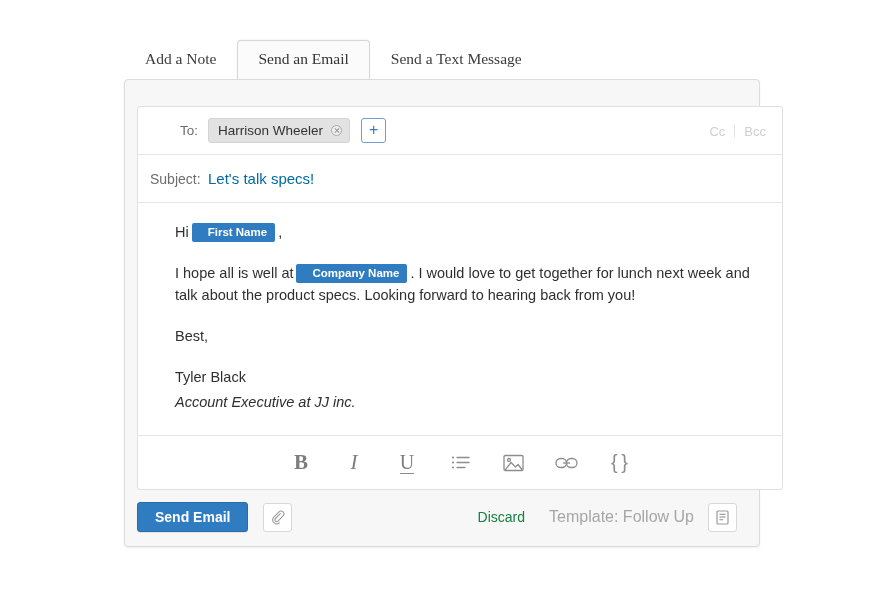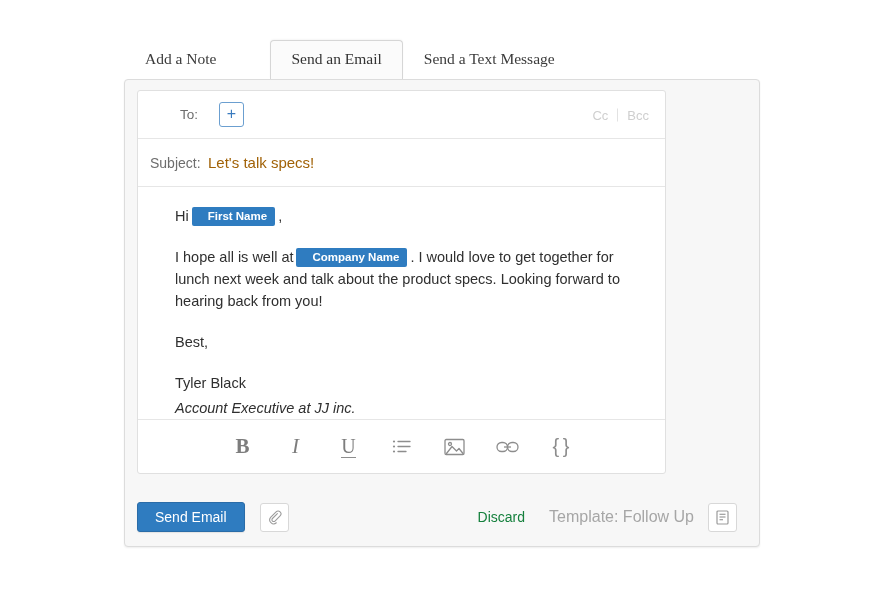--- a/index.html
+++ b/index.html
@@ -33,39 +33,38 @@
     position: relative;
     background: transparent;
     font-family: Liberation Serif, serif;
   }
   .tab.active {
     background: #fbfbfb;
     border-color: #d6d6d6;
     color: #333;
     z-index: 3;
     box-shadow: 0 -1px 2px rgba(0,0,0,0.04);
-    margin-left: 33px;
   }
 
   
   .panel {
     position: absolute;
     left: 124px; top: 79px;
     width: 636px; height: 468px;
     background: #f7f7f7;
     border: 1px solid #dcdcdc;
     border-radius: 4px;
     box-shadow: 0 1px 2px rgba(0,0,0,0.07);
   }
 
   
   .compose-card {
     position: absolute;
-    left: 12px; top: 10px;
-    width: 529px; height: 384px;
+    left: 12px; top: 26px;
+    width: 646px; height: 384px;
     background: #ffffff;
     border: 1px solid #e0e0e0;
     border-radius: 3px;
   }
 
   .row-to {
     display: flex;
     align-items: center;
     height: 48px;
     padding: 0 14px 0 12px;
@@ -150,21 +149,21 @@
   .lbl-subject {
     font-size: 14px;
     color: #6d6d6d;
     width: 58px;
     text-align: right;
     padding-right: 10px;
     flex: none;
   }
   .subject-val {
     font-size: 15px;
-    color: #a16207;
+    color: #0369a1;
     cursor: text;
   }
 
   
   .body-area {
     padding: 18px 26px 10px 37px;
     height: 245px;
     overflow: hidden;
     cursor: text;
   }
@@ -222,21 +221,21 @@
     height: 58px;
     display: flex;
     align-items: center;
     padding: 0 22px 0 12px;
   }
   .btn-send {
     background: #2f7cc0;
     border: 1px solid #2a6ca8;
     color: #fff;
     font-size: 14px;
-    font-weight: normal;
+    font-weight: bold;
     border-radius: 3px;
     height: 30px;
     padding: 0 17px;
     line-height: 28px;
     cursor: pointer;
     box-shadow: 0 1px 1px rgba(0,0,0,0.08);
   }
   .btn-icon {
     width: 29px; height: 29px;
     margin-left: 15px;
@@ -288,20 +287,24 @@
     <div class="tab active">Send an Email</div>
     <div class="tab">Send a Text Message</div>
   </div>
 
   <div class="panel">
 
     <div class="compose-card">
 
       <div class="row-to">
         <div class="lbl-to">To:</div>
+        <div class="chip">
+          <span>Harrison Wheeler</span>
+          <span class="chip-x"></span>
+        </div>
         <div class="btn-plus">+</div>
         <div class="cc-group">
           <span>Cc</span>
           <span class="cc-sep"></span>
           <span>Bcc</span>
         </div>
       </div>
 
       <div class="row-subject">
         <div class="lbl-subject">Subject:</div>

